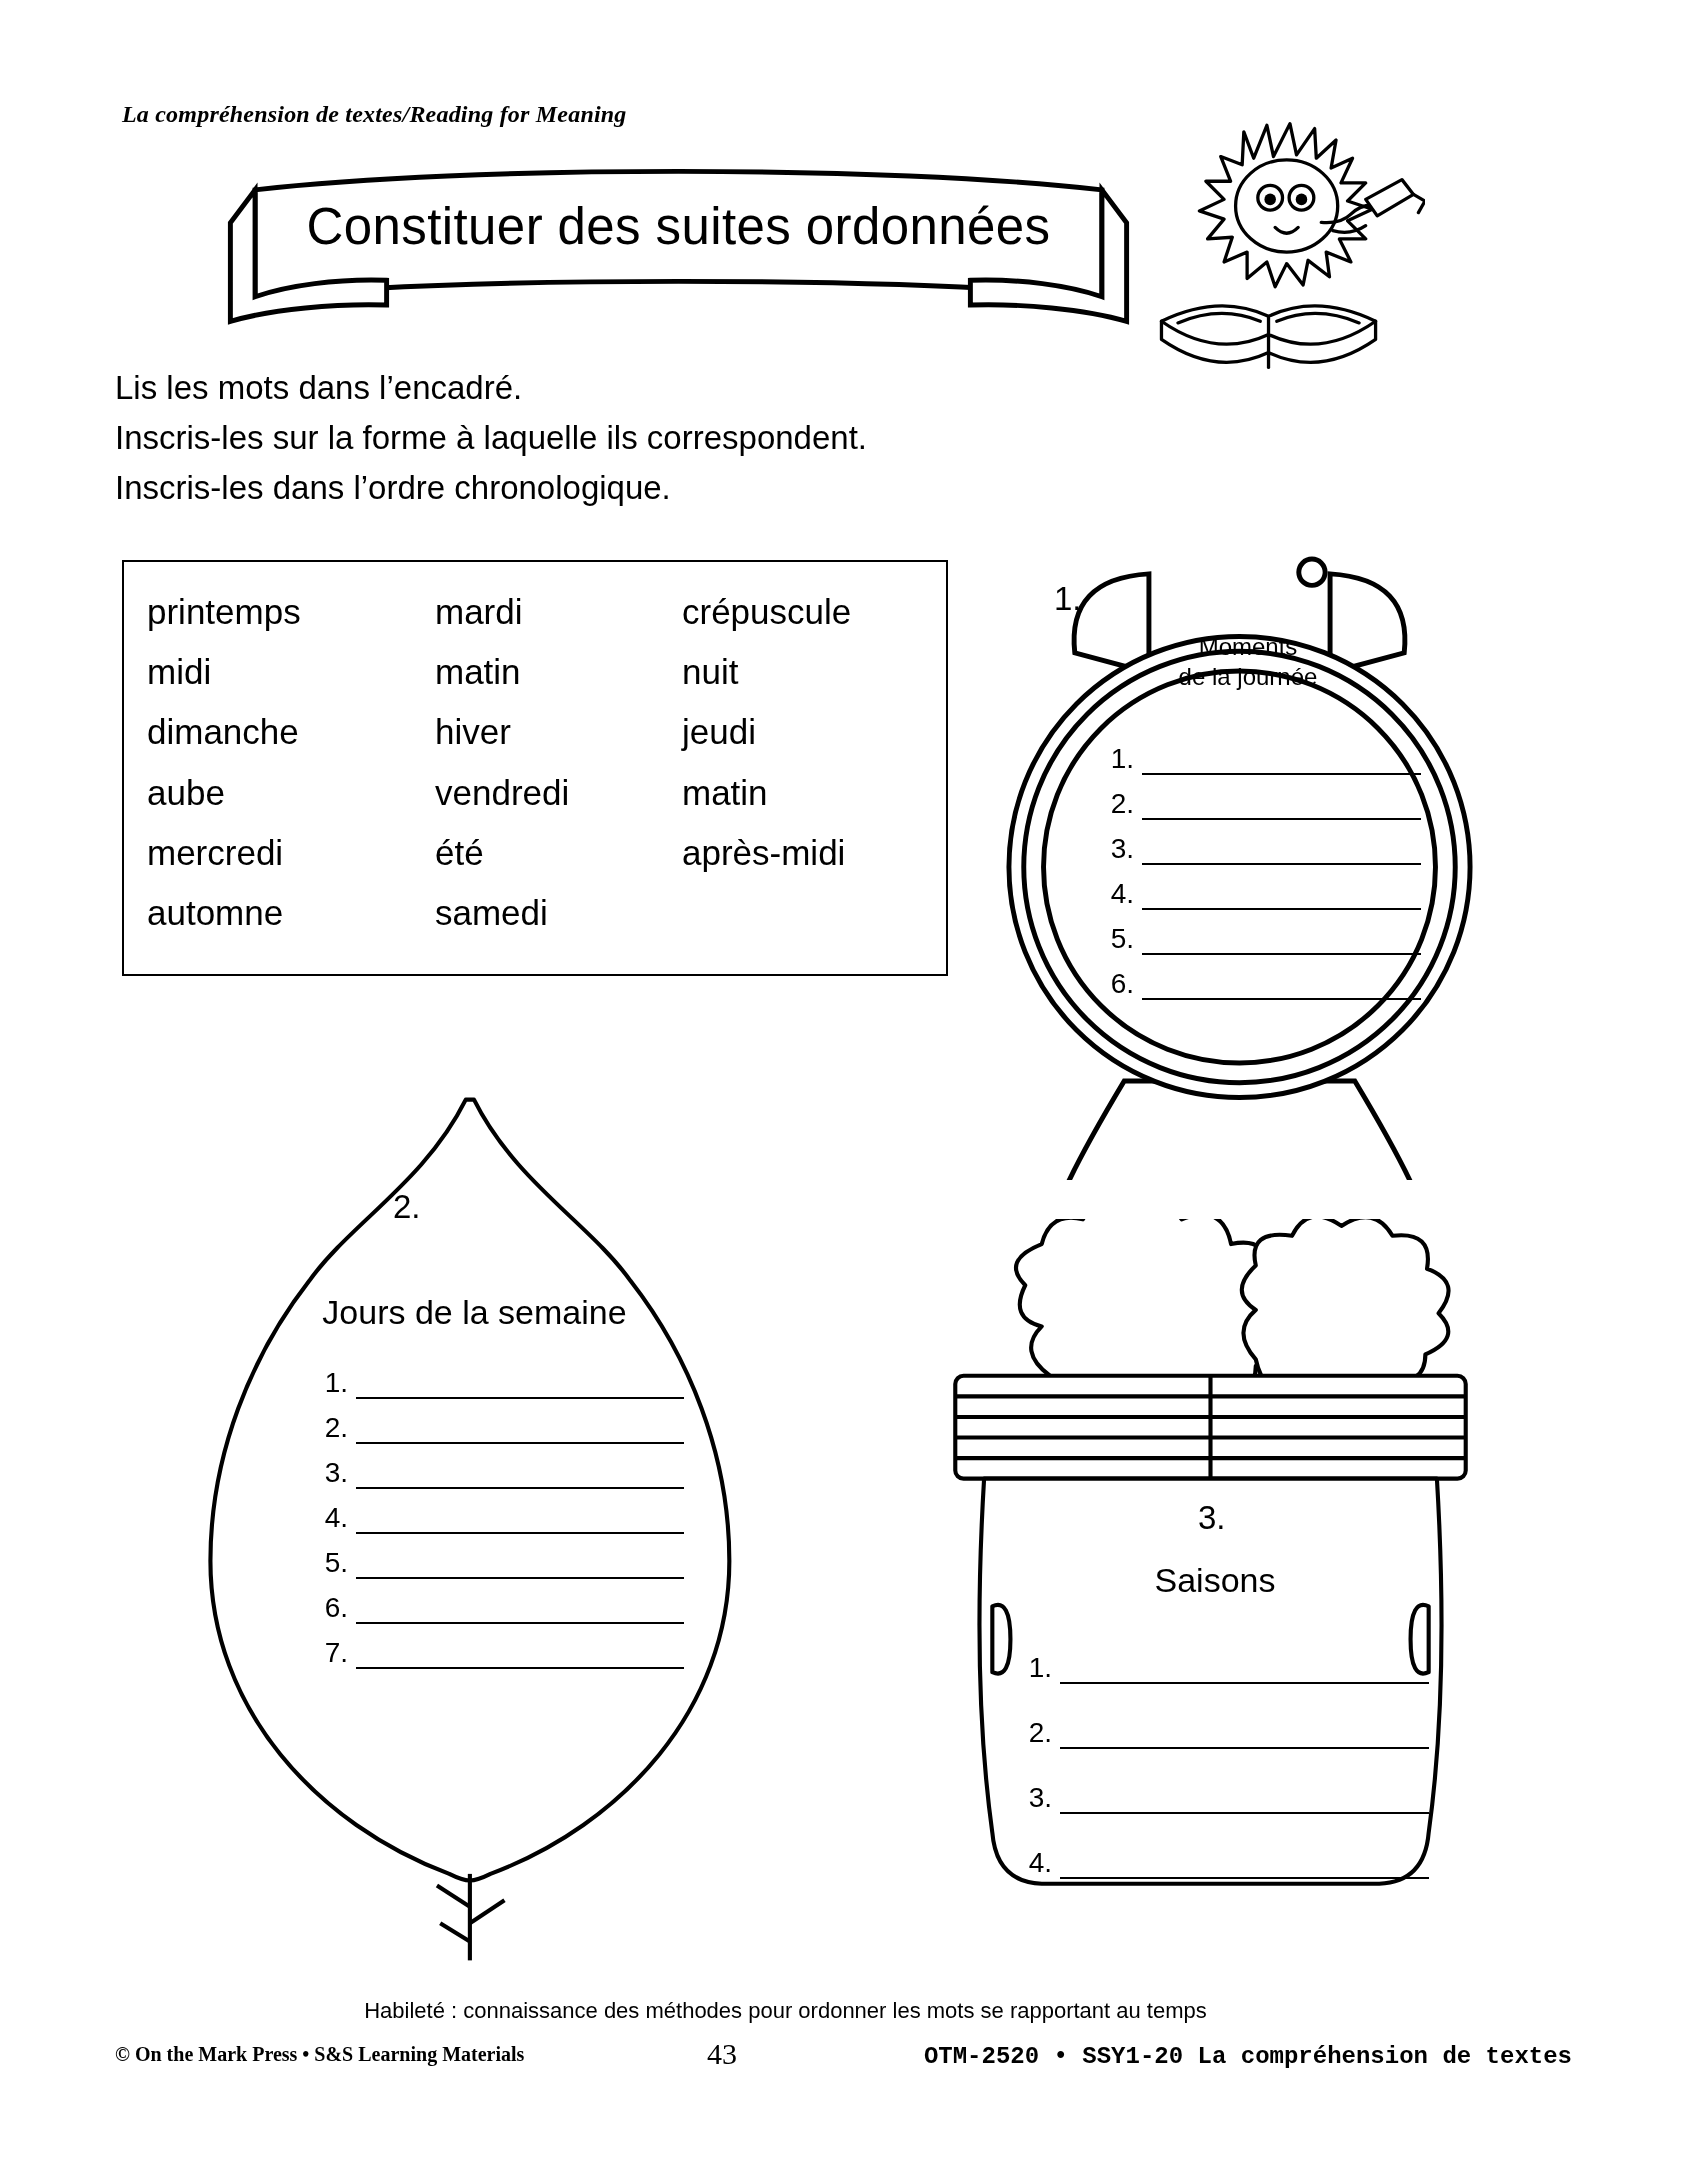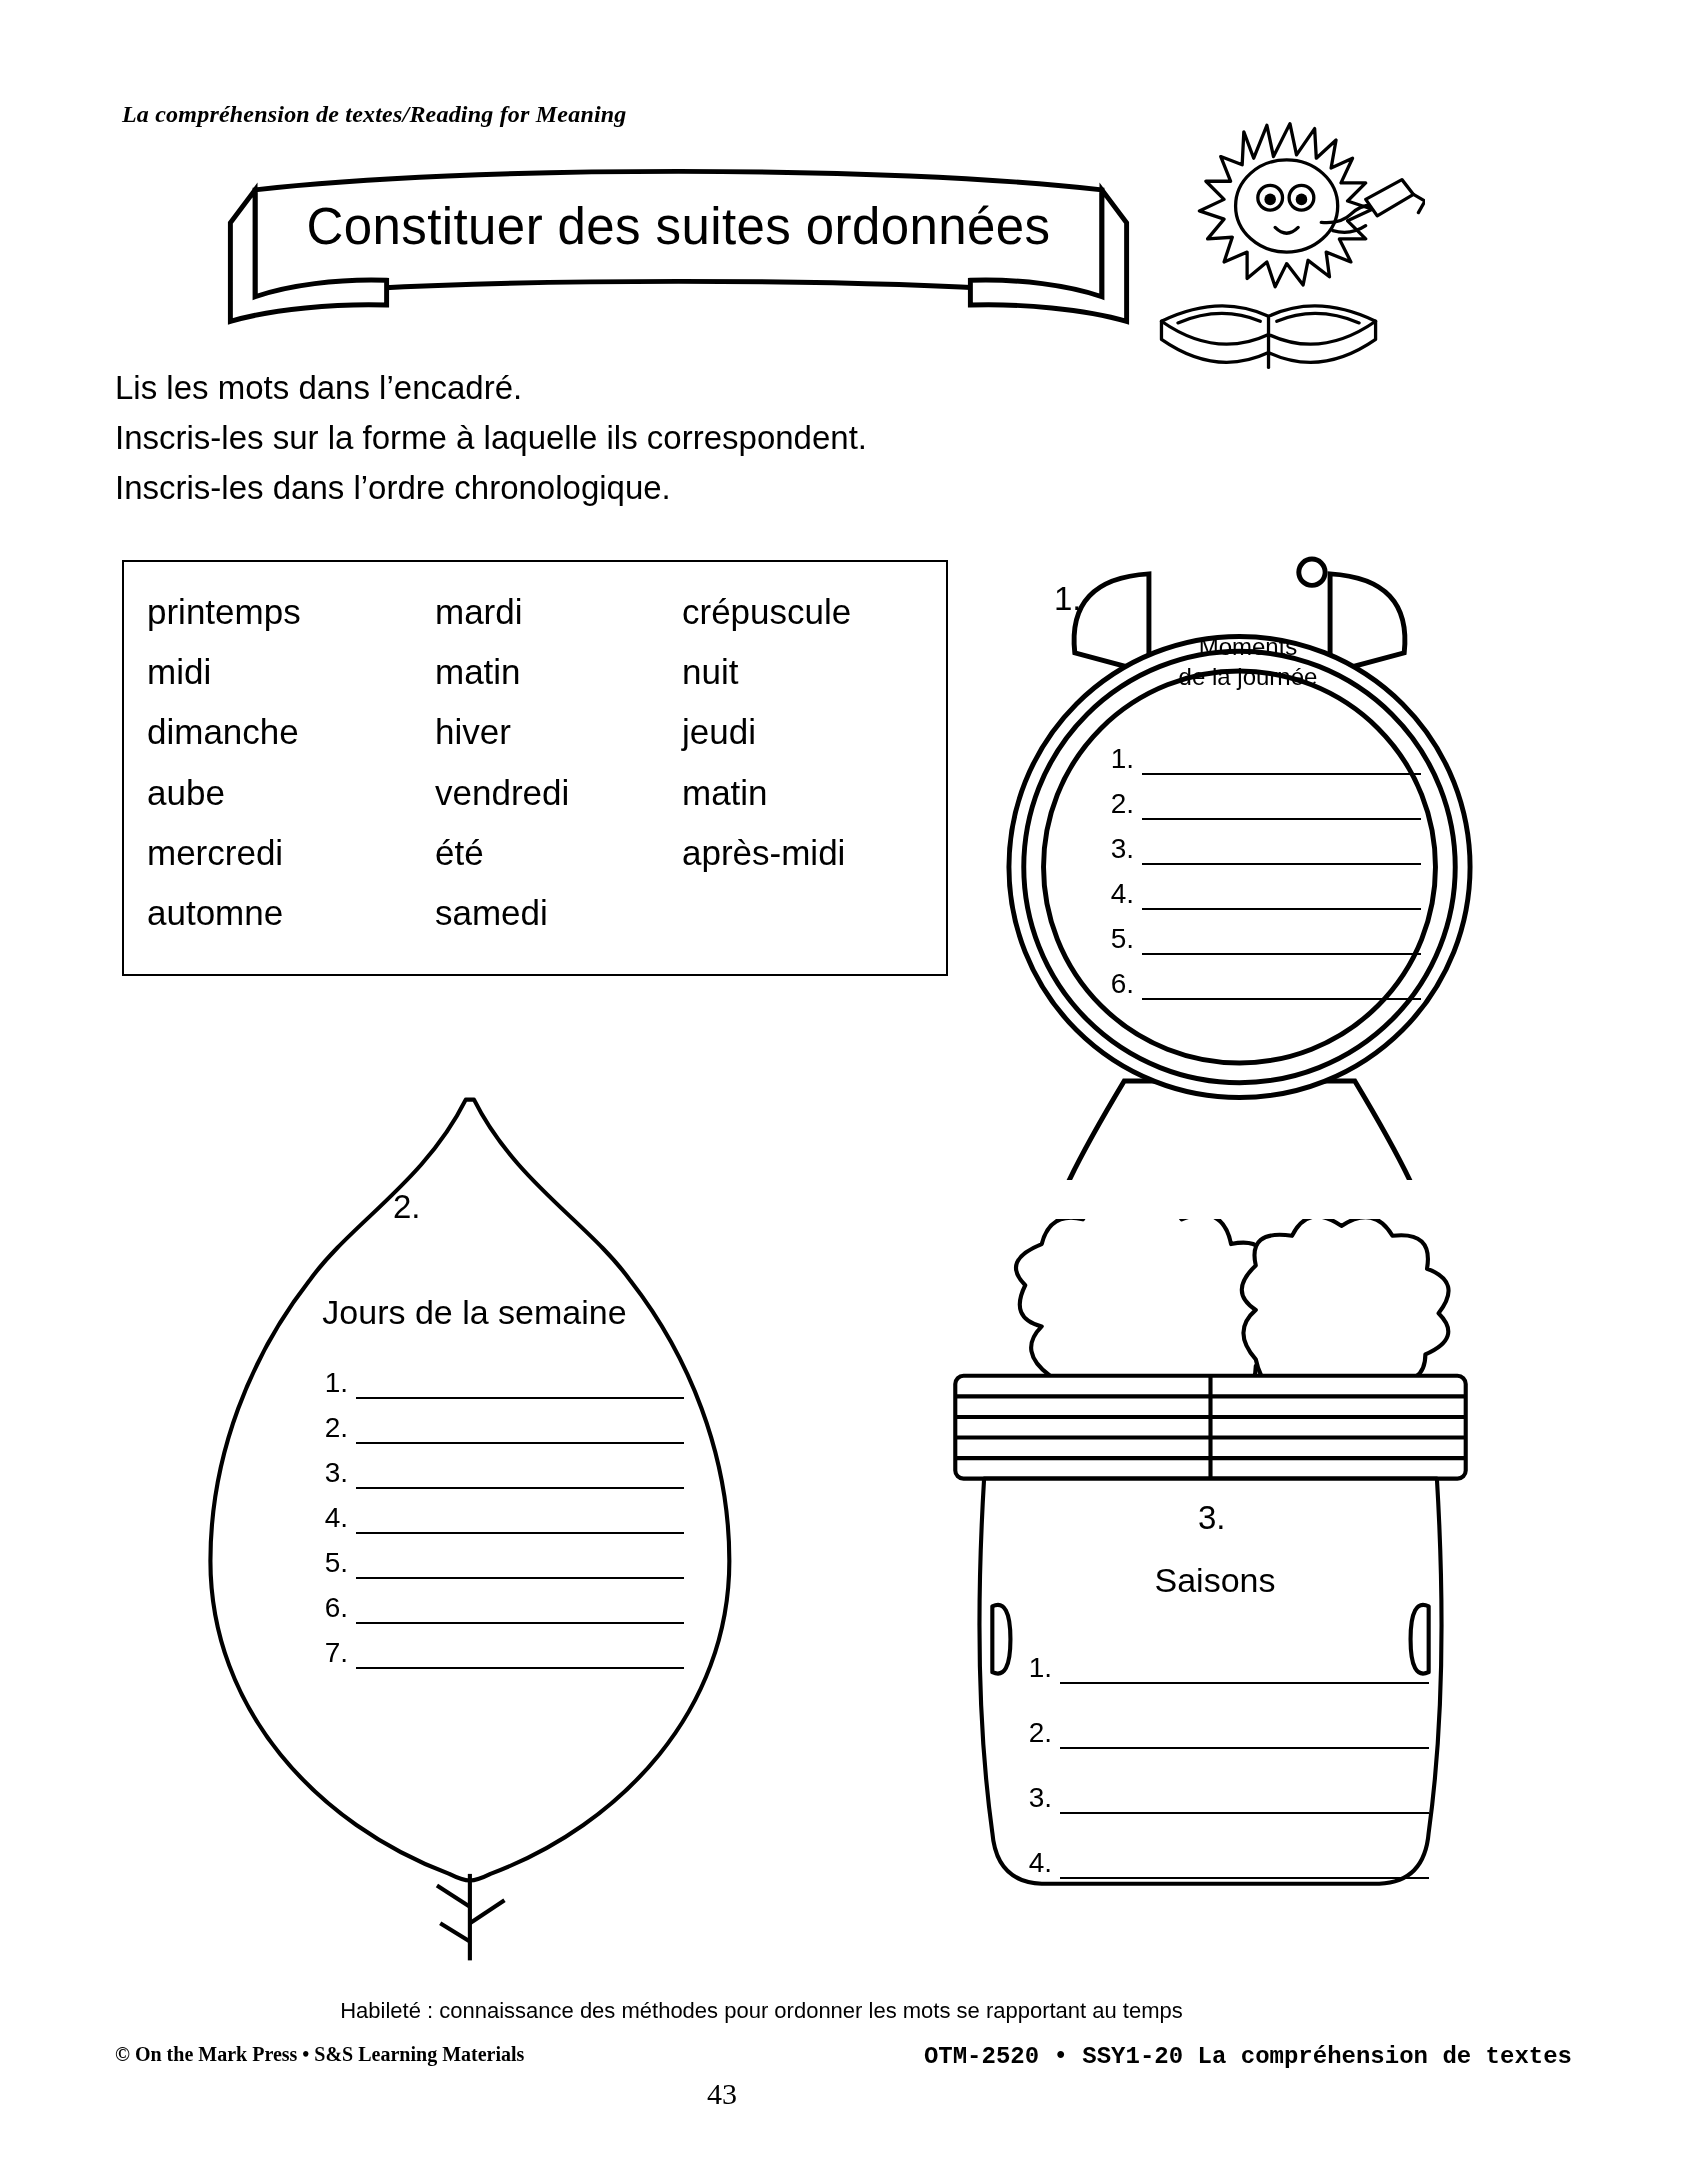--- a/index.html
+++ b/index.html
@@ -203,38 +203,38 @@
 
   
   .skill-note {
     position: absolute;
     left: 0;
     top: 1998px;
     width: 1523px;
     text-align: center;
     font-size: 22px;
     font-family: "Liberation Sans", sans-serif;
+    padding-left: 24px;
   }
   .footer-left {
     position: absolute;
     left: 115px;
     top: 2043px;
     font-family: "Liberation Serif", serif;
     font-weight: bold;
     font-size: 20px;
   }
   .footer-center {
     position: absolute;
     left: 0;
     top: 2037px;
     width: 1444px;
     text-align: center;
     font-family: "Liberation Serif", serif;
     font-size: 30px;
-    margin-top: 40px;
   }
   .footer-right {
     position: absolute;
     right: 115px;
     top: 2043px;
     font-family: Liberation Mono, monospace;
     font-weight: bold;
     font-size: 24px;
   }
 </style>

